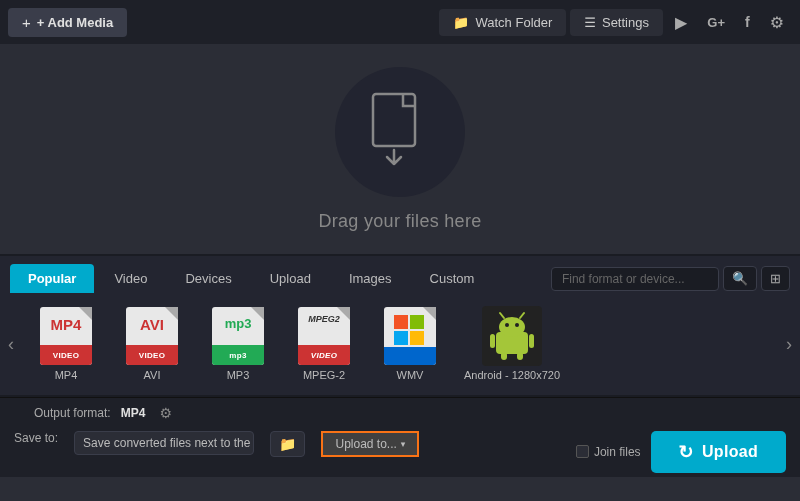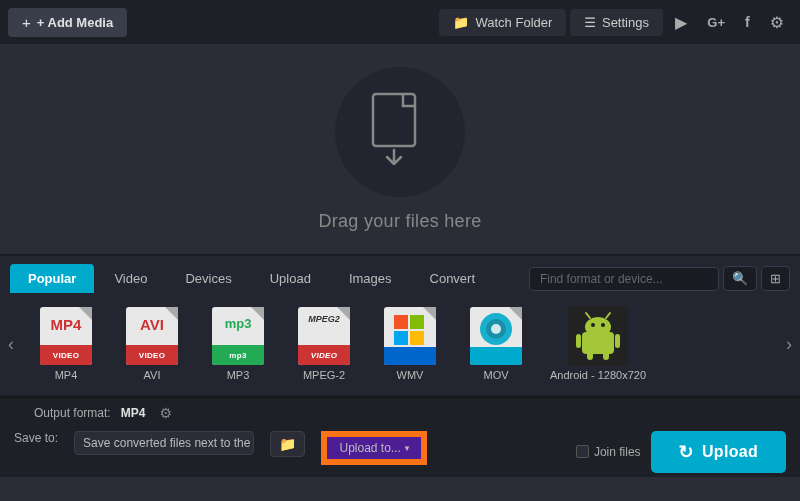--- a/index.html
+++ b/index.html
@@ -118,21 +118,21 @@
       align-items: center;
       gap: 4px;
     }
     .format-search input {
       background: #1a1c23;
       border: 1px solid #3a3d4a;
       border-radius: 4px;
       color: #aaa;
       font-size: 12px;
       padding: 4px 10px;
-      width: 190px;
+      width: 168px;
     }
     .format-search input::placeholder { color: #666; }
     .search-icon-btn, .grid-icon-btn {
       background: #1a1c23;
       border: 1px solid #3a3d4a;
       border-radius: 4px;
       color: #aaa;
       font-size: 13px;
       padding: 4px 8px;
       cursor: pointer;
@@ -300,22 +300,22 @@
     .folder-btn {
       background: #2b2d36;
       border: 1px solid #3a3d4a;
       border-radius: 4px;
       color: #bbb;
       font-size: 14px;
       padding: 4px 8px;
       cursor: pointer;
     }
     .upload-btn {
-      background: #4c1d95;
-      border: 6px solid #f97316;
+      background: #404040;
+      border: 2px solid #f97316;
       border-radius: 0;
       color: #bbb;
       font-size: 12px;
       padding: 4px 12px;
       cursor: pointer;
       display: flex;
       align-items: center;
       gap: 4px;
     }
     .right-actions {
@@ -473,21 +473,21 @@
   <span class="drop-text">Drag your files here</span>
 </div>
 
 <div class="format-section">
   <div class="format-tabs">
     <button class="format-tab active">Popular</button>
     <button class="format-tab">Video</button>
     <button class="format-tab">Devices</button>
     <button class="format-tab">Upload</button>
     <button class="format-tab">Images</button>
-    <button class="format-tab">Convert</button>
+    <button class="format-tab">Custom</button>
     <div class="format-search">
       <input type="text" placeholder="Find format or device..." style="">
       <button class="search-icon-btn">🔍</button>
       <button class="grid-icon-btn">⊞</button>
     </div>
   </div>
 
   <div class="format-items-row">
     <button class="arrow-btn">‹</button>
     <div class="format-items">
@@ -541,33 +541,20 @@
               <rect x="16" y="0" width="14" height="14" fill="#81bc06"></rect>
               <rect x="0" y="16" width="14" height="14" fill="#05a6f0"></rect>
               <rect x="16" y="16" width="14" height="14" fill="#ffba08"></rect>
             </svg>
             <div class="file-icon-badge" style="background:#0066cc; position:absolute; bottom:0; left:0; right:0; border-radius:0 0 3px 3px; height:18px; display:flex; align-items:center; justify-content:center; font-size:8px; font-weight:bold; color:#fff;"></div>
           </div>
         </div>
         <span class="format-label">WMV</span>
       </div>
 
-      <div class="format-item icon-mov">
-        <div class="format-icon">
-          <div class="file-icon" style="background:#e8e8e8; display:flex; align-items:center; justify-content:center;">
-            <svg width="36" height="36" viewBox="0 0 36 36" style="position:absolute; top:4px; left:8px;">
-              <circle cx="18" cy="18" r="16" fill="#00aacc" opacity="0.9"></circle>
-              <circle cx="18" cy="18" r="10" fill="#1a8fa8"></circle>
-              <circle cx="18" cy="18" r="5" fill="#fff" opacity="0.8"></circle>
-            </svg>
-            <div class="file-icon-badge" style="background:#00aacc; position:absolute; bottom:0; left:0; right:0; border-radius:0 0 3px 3px; height:18px; display:flex; align-items:center; justify-content:center; font-size:8px; font-weight:bold; color:#fff;"></div>
-          </div>
-        </div>
-        <span class="format-label">MOV</span>
-      </div>
 
 
       <div class="format-item">
         <div class="format-icon">
           <div class="android-icon-wrapper">
 
             <svg width="48" height="52" viewBox="0 0 48 52">
 
               <rect x="8" y="22" width="32" height="22" rx="4" fill="#a4c639"></rect>
 

